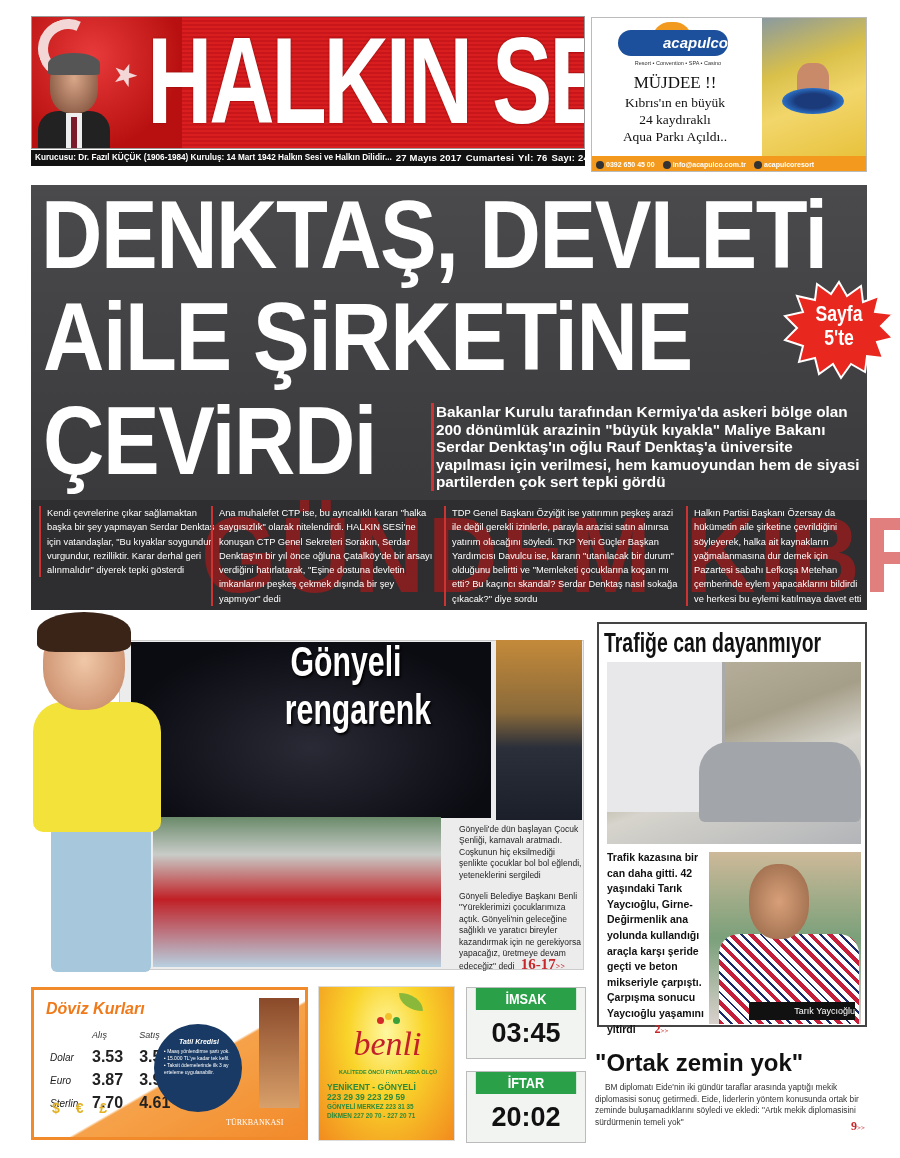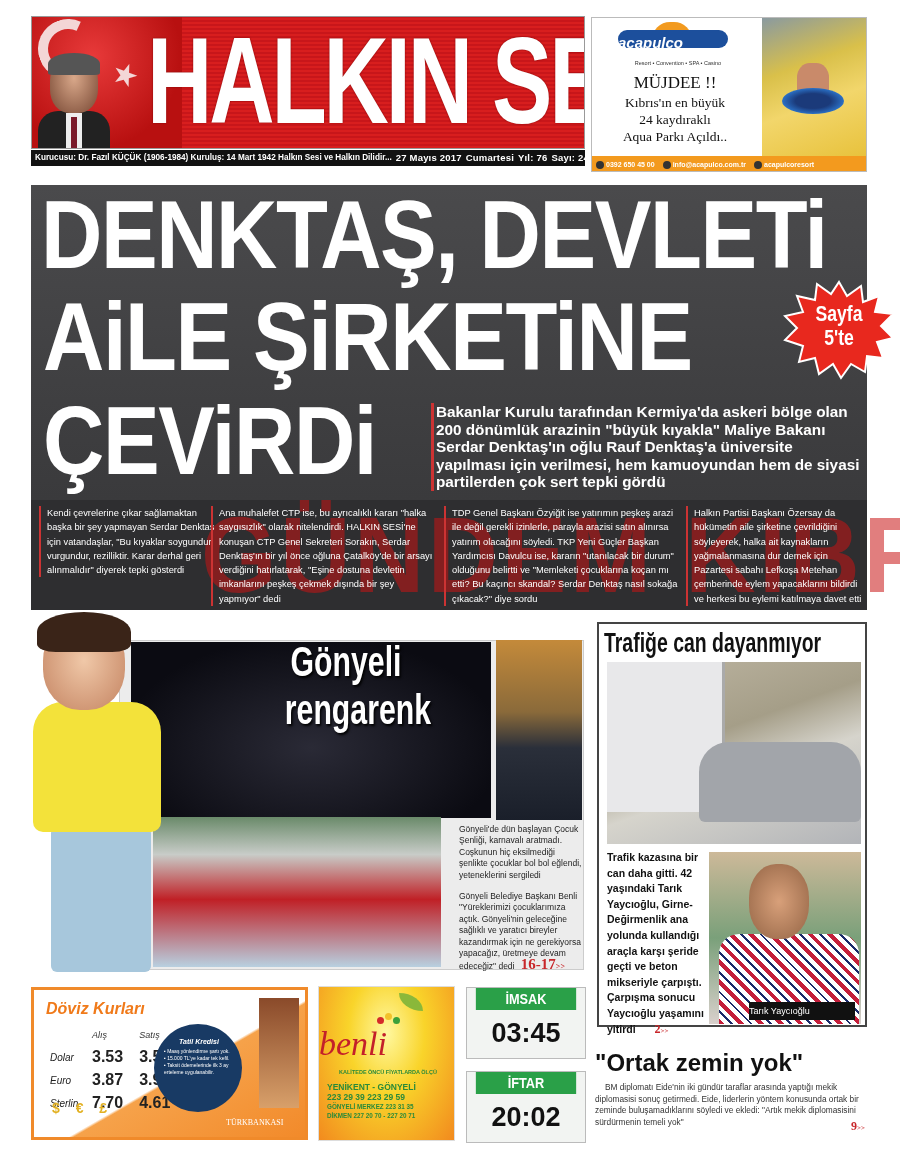--- a/index.html
+++ b/index.html
@@ -14,21 +14,21 @@
 #founder .head{position:absolute;left:12px;top:0;width:48px;height:58px;border-radius:45% 45% 40% 40%;background:radial-gradient(ellipse at 50% 40%,#d9a88a,#8a5a44 80%)}
 #founder .hair{position:absolute;left:10px;top:-2px;width:52px;height:22px;border-radius:50% 50% 10% 10%;background:#555}
 #founder .suit{position:absolute;left:0;top:56px;width:72px;height:40px;background:#222;border-radius:20px 20px 0 0}
 #founder .shirt{position:absolute;left:28px;top:58px;width:16px;height:37px;background:#eee}
 #founder .tie{position:absolute;left:33px;top:62px;width:6px;height:33px;background:#7a1a2a}
 #logo{left:115px;top:2px;width:440px;height:125px;color:#fff;font-family:"Liberation Sans",sans-serif;font-weight:bold;font-size:116px;line-height:125px;letter-spacing:-4px;transform:scaleX(0.78) scaleY(1.05);transform-origin:left center;white-space:nowrap;text-shadow:0 0 2px #700}
 #infobar{left:31px;top:150px;width:554px;height:16px;background:#111;color:#fff;font-size:8.2px;line-height:16px;font-weight:bold;padding-left:4px;white-space:nowrap;overflow:hidden;display:flex;gap:4px}
 #infobar .date{font-size:9.5px;letter-spacing:0.2px}
 
 #ad-acapulco{left:591px;top:17px;width:276px;height:155px;border:1px solid #bbb;background:#fff;overflow:hidden}
-#aca-logo{left:26px;top:12px;width:110px;height:18px;background:#1c4f9c;border-radius:14px;color:#fff;font-weight:bold;font-style:italic;font-size:15px;text-align:left;line-height:26px}
+#aca-logo{left:26px;top:12px;width:110px;height:26px;background:#1c4f9c;border-radius:14px;color:#fff;font-weight:bold;font-style:italic;font-size:15px;text-align:right;line-height:26px}
 #aca-sun{left:60px;top:4px;width:40px;height:18px;border-radius:20px 20px 0 0;background:#f29a1f}
 #aca-tag{left:26px;top:42px;width:120px;font-size:5.5px;color:#333;text-align:center}
 #aca-text{left:8px;top:54px;width:150px;text-align:center;font-family:"Liberation Serif",serif;color:#111}
 #aca-text .big{font-size:17px;line-height:22px}
 #aca-text .line{font-size:13.5px;line-height:17px}
 #aca-photo{left:170px;top:0;width:106px;height:138px;background:linear-gradient(160deg,#8a9aa0 0%,#d9c04a 35%,#f2d66b 60%,#e8c23c 100%)}
 #aca-tube{left:190px;top:70px;width:62px;height:26px;border-radius:50%;background:radial-gradient(ellipse,#1b3a7a 40%,#2a6fc4 70%)}
 #aca-people{left:205px;top:45px;width:32px;height:36px;border-radius:40% 40% 20% 20%;background:#c98a6a}
 #aca-footer{left:0;top:138px;width:276px;height:17px;background:#f39a1e;color:#fff;font-size:7px;line-height:17px;padding-left:4px;display:flex;gap:8px;white-space:nowrap}
 #aca-footer span{display:flex;align-items:center;gap:2px}
@@ -64,36 +64,36 @@
 
 #traffic{left:597px;top:622px;width:270px;height:405px;border:2px solid #444;background:#fff}
 #tr-title{left:5px;top:3px;width:258px;font-weight:bold;font-size:27px;line-height:32px;color:#111;transform:scaleX(0.72);transform-origin:left top;white-space:nowrap}
 #tr-photo{left:8px;top:38px;width:254px;height:182px;background:linear-gradient(160deg,#bfb7a4 0%,#a59e88 40%,#d6d4cc 60%,#b2b4b8 100%)}
 #tr-truck{left:8px;top:38px;width:118px;height:150px;background:#e8e8ea;border-right:3px solid #aaa}
 #tr-car{left:100px;top:118px;width:162px;height:80px;border-radius:30px 30px 6px 6px;background:#a2a5aa}
 #tr-text{left:8px;top:226px;width:100px;font-weight:bold;font-size:10.5px;line-height:15.6px;color:#111}
 #tr-person{left:110px;top:228px;width:152px;height:172px;background:linear-gradient(180deg,#cdb999 0%,#7aa07a 50%,#d9d0cc 100%)}
 #tr-face{left:150px;top:240px;width:60px;height:75px;border-radius:45%;background:radial-gradient(ellipse,#d8a07a,#9a6a4a 90%)}
 #tr-shirt{left:120px;top:310px;width:140px;height:90px;background:repeating-linear-gradient(45deg,#c41e3a 0 4px,#fff 4px 8px,#1a2a6a 8px 10px,#fff 10px 14px);border-radius:20px 20px 0 0}
-#tr-caption{left:150px;top:378px;width:106px;height:18px;background:#111;color:#fff;font-size:9px;line-height:18px;text-align:left}
+#tr-caption{left:150px;top:378px;width:106px;height:18px;background:#111;color:#fff;font-size:9px;line-height:18px;text-align:right}
 
 #doviz{left:31px;top:987px;width:277px;height:153px;border:3px solid #f08a2a;background:linear-gradient(150deg,#fff 55%,#f6a24a 56%,#f28a2a 100%);overflow:hidden}
 #dv-title{left:12px;top:10px;color:#f07a1a;font-weight:bold;font-style:italic;font-size:16px}
 #dv-table{left:14px;top:34px;font-size:10px;color:#222}
 #dv-table .hdr{font-style:italic;font-size:9px;color:#333}
 #dv-table td{padding:1px 6px 2px 0;height:19px}
 #dv-table td.val{font-weight:bold;font-size:16px;padding-right:14px}
 #dv-table td.lbl{font-style:italic;width:40px}
 #dv-coins{left:18px;top:110px;font-size:14px;color:#e2b020;font-weight:bold;letter-spacing:6px}
 #dv-circle{left:120px;top:34px;width:88px;height:88px;border-radius:50%;background:#183a64;color:#fff;padding:14px 8px 0 10px;font-size:5px;line-height:7px}
 #dv-circle .t{font-weight:bold;font-style:italic;font-size:7px;text-align:center;margin-bottom:3px}
 #dv-eiffel{left:225px;top:8px;width:40px;height:110px;background:linear-gradient(180deg,#8a4a2a,#d8a06a)}
 #dv-bank{left:192px;top:128px;color:#fff;font-size:8px;font-family:"Liberation Serif",serif}
 #benli{left:318px;top:986px;width:137px;height:155px;background:radial-gradient(ellipse at 50% 30%,#fff8a0 0%,#f9d42a 40%,#f28a1e 100%);border:1px solid #ddd}
-#bn-logo{left:0;top:38px;width:137px;color:#c3202a;font-family:"Liberation Serif",serif;font-style:italic;font-size:34px}
+#bn-logo{left:0;top:38px;width:137px;text-align:center;color:#c3202a;font-family:"Liberation Serif",serif;font-style:italic;font-size:34px}
 #bn-leaf{left:80px;top:6px;width:24px;height:18px;border-radius:0 100% 0 100%;background:#8ab83a}
 #bn-dots{left:58px;top:26px;width:30px;height:14px}
 #bn-dots span{position:absolute;width:7px;height:7px;border-radius:50%}
 #bn-slogan{left:4px;top:82px;width:130px;text-align:center;color:#2a8a3a;font-size:5.5px;font-weight:bold}
 #bn-contacts{left:8px;top:95px;width:126px;color:#2a8a3a;font-size:8.5px;line-height:10px;font-weight:bold}
 #bn-contacts .sm{font-size:6.3px;line-height:9px}
 .prayer{width:120px;height:72px;border:1px solid #bbb;background:#f2f4f2}
 .prayer .lab{height:22px;background:#2aa048;color:#fff;font-weight:bold;font-size:15px;line-height:22px;text-align:center;transform:scaleX(0.85)}
 .prayer .time{text-align:center;font-weight:bold;font-size:27px;line-height:46px;color:#111}
 #imsak{left:466px;top:987px}

